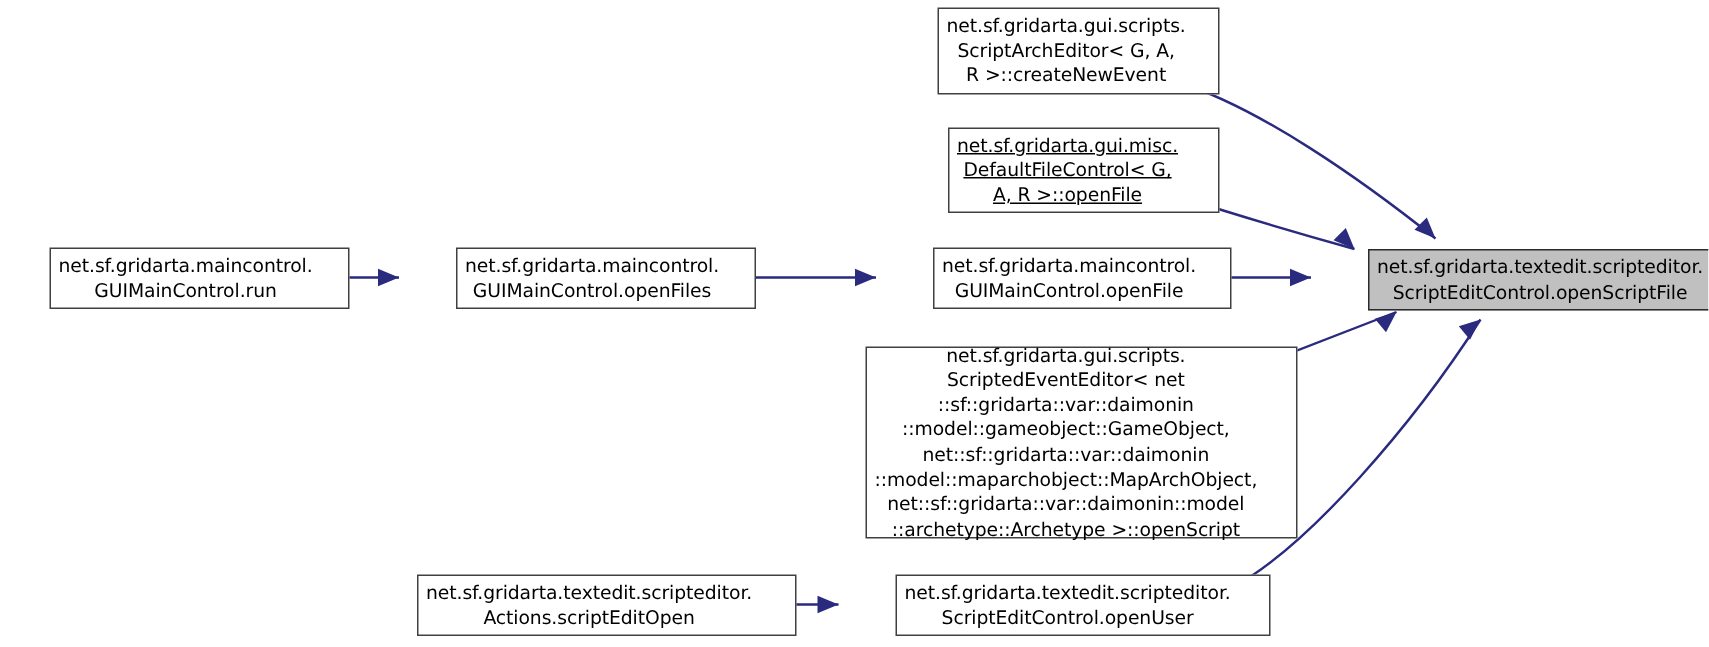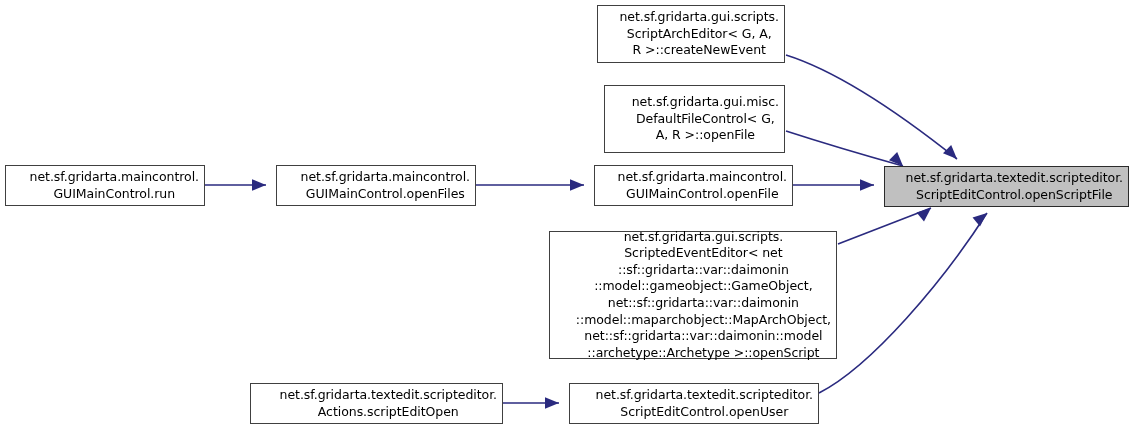--- a/index.html
+++ b/index.html
@@ -24,29 +24,30 @@
     height: 431px;
     pointer-events: none;
   }
   .node {
     position: absolute;
     box-sizing: border-box;
     border: 1px solid #404040;
     background: #ffffff;
     display: flex;
     align-items: center;
-    justify-content: flex-end;
+    justify-content: flex-start;
     text-align: center;
     color: #000000;
     font-size: 12.5px;
     line-height: 16.6px;
     letter-spacing: -0.05px;
     white-space: pre-line;
     padding: 0 5px;
     z-index: 2;
+    margin-left: 28px;
   }
   .node.highlight {
     background: #c0c0c0;
     border-color: #2b2b2b;
   }
   .node .label {
     display: block;
     white-space: pre-line;
   }
 </style>
@@ -89,21 +90,21 @@
       </g>
     </svg>
   <div id="nodes">
       <div class="node" style="left: 5px; top: 165px; width: 200px; height: 41px;"><span class="label">net.sf.gridarta.maincontrol.
 GUIMainControl.run</span></div>
       <div class="node" style="left: 276px; top: 165px; width: 200px; height: 41px;"><span class="label">net.sf.gridarta.maincontrol.
 GUIMainControl.openFiles</span></div>
       <div class="node" style="left: 597px; top: 5px; width: 188px; height: 58px;"><span class="label">net.sf.gridarta.gui.scripts.
 ScriptArchEditor&lt; G, A,
  R &gt;::createNewEvent</span></div>
-      <div class="node" style="left: 604px; top: 85px; width: 181px; height: 68px;"><span class="label">net.sf.gridarta.gui.misc.
+      <div class="node" style="left: 604px; top: 85px; width: 181px; height: 57px; text-decoration: underline;"><span class="label">net.sf.gridarta.gui.misc.
 DefaultFileControl&lt; G,
 A, R &gt;::openFile</span></div>
       <div class="node" style="left: 594px; top: 165px; width: 199px; height: 41px;"><span class="label">net.sf.gridarta.maincontrol.
 GUIMainControl.openFile</span></div>
       <div class="node" style="left: 549px; top: 231px; width: 288px; height: 128px;"><span class="label">net.sf.gridarta.gui.scripts.
 ScriptedEventEditor&lt; net
 ::sf::gridarta::var::daimonin
 ::model::gameobject::GameObject,
  net::sf::gridarta::var::daimonin
 ::model::maparchobject::MapArchObject,

